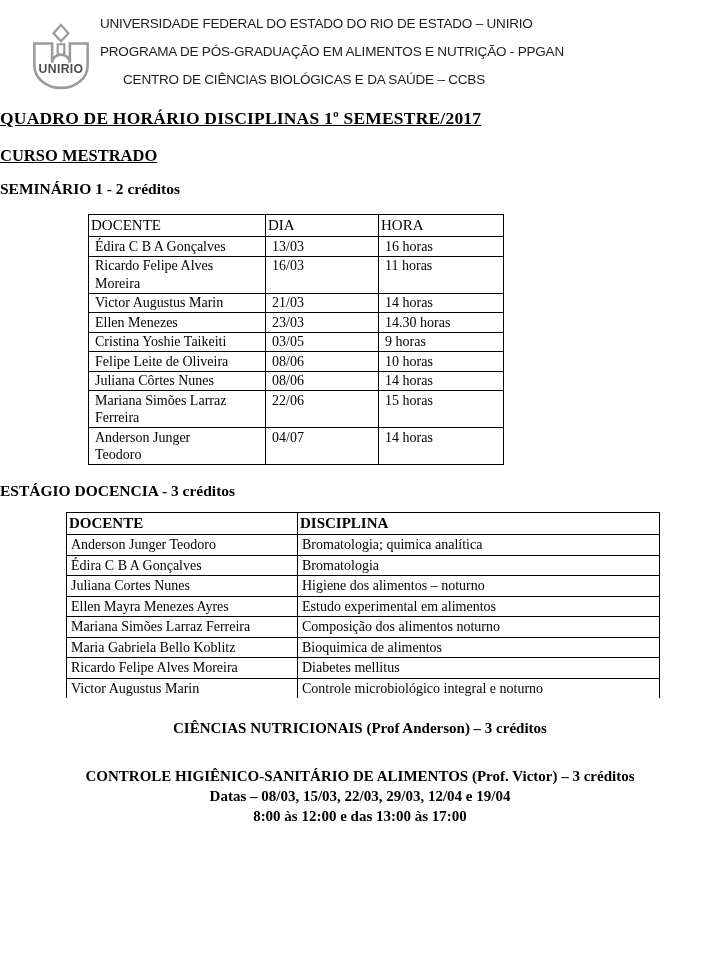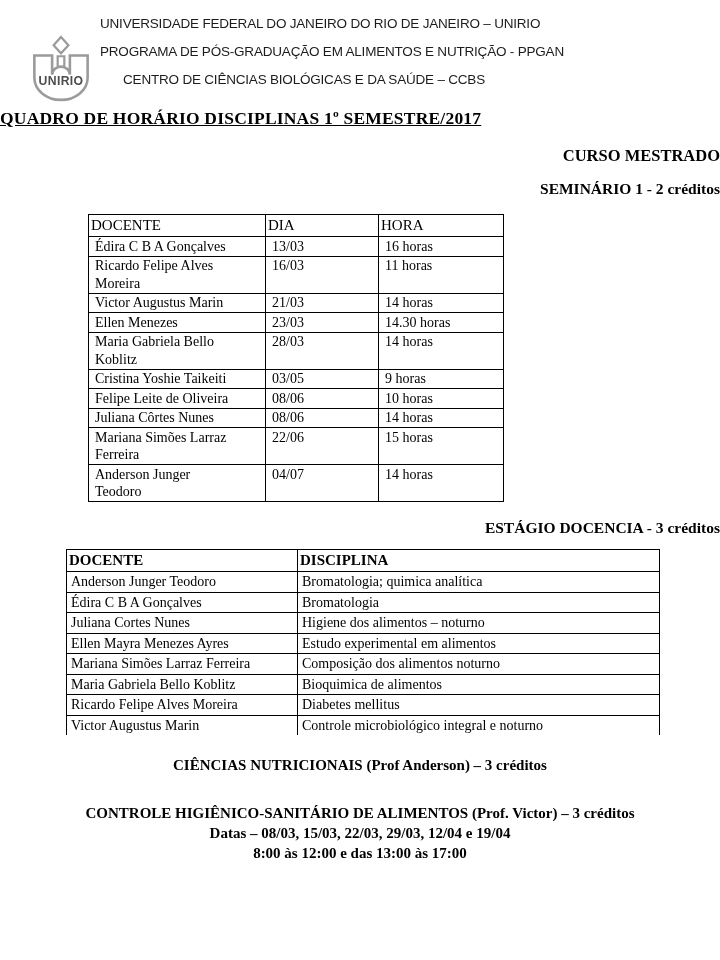--- a/index.html
+++ b/index.html
@@ -3,32 +3,32 @@
 <meta charset="utf-8">
 <style>
   * { margin:0; padding:0; box-sizing:border-box; }
   html,body { background:#fff; }
   body { width:720px; height:960px; overflow:hidden; color:#000;
          font-family:"Liberation Serif", serif; }
   .page { position:relative; width:720px; height:960px; background:#fff; }
 
   
   .letterhead { position:relative; padding-top:16px; min-height:100px; }
-  .logo { position:absolute; left:24px; top:28px; width:74px; height:92px; }
+  .logo { position:absolute; left:24px; top:16px; width:74px; height:92px; }
   .header-lines { margin-left:100px; width:408px; text-align:center;
                   font-family:"Liberation Sans", sans-serif; font-size:13.5px;
                   color:#1c1c1c; letter-spacing:-0.2px; }
   .header-line { margin-bottom:13px; white-space:nowrap; }
 
   
   .doc-title { margin-top:8px; font-weight:bold;
                font-size:17.5px; text-decoration:underline; letter-spacing:0.2px; }
-  .course-title { margin-top:17px; text-align:right; font-weight:bold;
-                  font-size:16.5px; }
-  .section-title { margin-top:14px; text-align:right; font-weight:bold; font-size:15.5px; }
+  .course-title { margin-top:17px; text-align:left; font-weight:bold;
+                  font-size:16.5px; text-decoration:underline; }
+  .section-title { margin-top:14px; text-align:left; font-weight:bold; font-size:15.5px; }
 
   
   table { border-collapse:collapse; table-layout:fixed; }
   th, td { border:1px solid #000; text-align:left; font-weight:normal; }
 
   .t1 { margin:16px 0 0 88px; width:415px; }
   .t1 th { font-size:15px; line-height:19px; padding:1px 2px; }
   .t1 td { font-size:14px; line-height:17.5px; padding:0.5px 6px;
            vertical-align:top; white-space:pre-line; }
 
@@ -56,21 +56,21 @@
 
         <path d="M50 5 L60 16 L50 27 L40 16 Z" fill="#fff" stroke="#9b9b9b" stroke-width="3"></path>
 
         <path d="M45.5 31 H54.5 V43 L50 51 L45.5 43 Z" fill="#fff" stroke="#9b9b9b" stroke-width="3"></path>
 
         <path d="M14 30 H38 V56 A12 11 0 0 1 62 56 V30 H86 V60 A36 30 0 0 1 14 60 Z" fill="#fff" stroke="#9b9b9b" stroke-width="3.5"></path>
         <text x="50" y="70" text-anchor="middle" font-family="Liberation Sans, sans-serif" font-size="16.5" font-weight="bold" fill="#4d4d4d" stroke="#ffffff" stroke-width="3" paint-order="stroke" letter-spacing="0.5">UNIRIO</text>
       </svg>
     </div>
     <div class="header-lines">
-      <div class="header-line">UNIVERSIDADE FEDERAL DO JANEIRO DO RIO DE JANEIRO – UNIRIO</div>
+      <div class="header-line">UNIVERSIDADE FEDERAL DO ESTADO DO RIO DE ESTADO – UNIRIO</div>
       <div class="header-line">PROGRAMA DE PÓS-GRADUAÇÃO EM ALIMENTOS E NUTRIÇÃO - PPGAN</div>
       <div class="header-line">CENTRO DE CIÊNCIAS BIOLÓGICAS E DA SAÚDE – CCBS</div>
     </div>
   </div>
 
   <div class="doc-title">QUADRO DE HORÁRIO DISCIPLINAS 1º SEMESTRE/2017</div>
   <div class="course-title">CURSO MESTRADO</div>
   <div class="section-title">SEMINÁRIO 1 - 2 créditos</div>
 
   <table class="t1">
@@ -100,26 +100,20 @@
         </tr>
         <tr>
           <td>Victor Augustus Marin</td>
           <td>21/03</td>
           <td>14 horas</td>
         </tr>
         <tr>
           <td>Ellen Menezes</td>
           <td>23/03</td>
           <td>14.30 horas</td>
-        </tr>
-        <tr>
-          <td>Maria Gabriela Bello
-Koblitz</td>
-          <td>28/03</td>
-          <td>14 horas</td>
         </tr>
         <tr>
           <td>Cristina Yoshie Taikeiti</td>
           <td>03/05</td>
           <td>9 horas</td>
         </tr>
         <tr>
           <td>Felipe Leite de Oliveira</td>
           <td>08/06</td>
           <td>10 horas</td>

